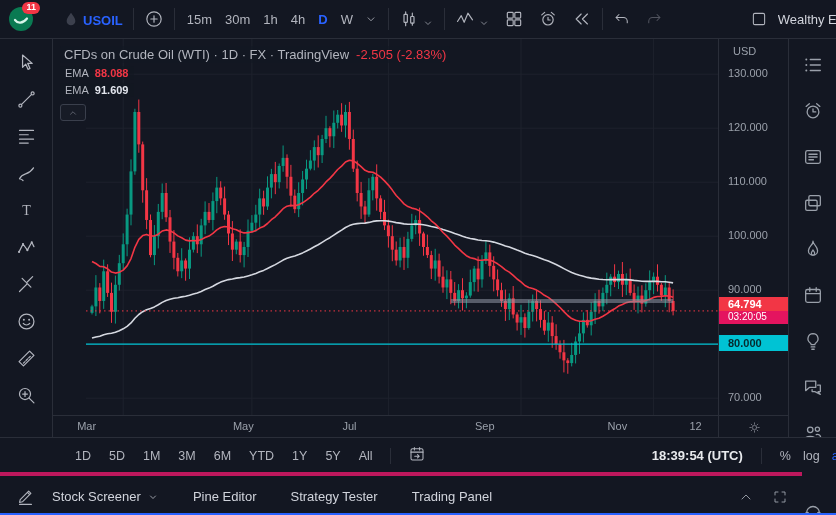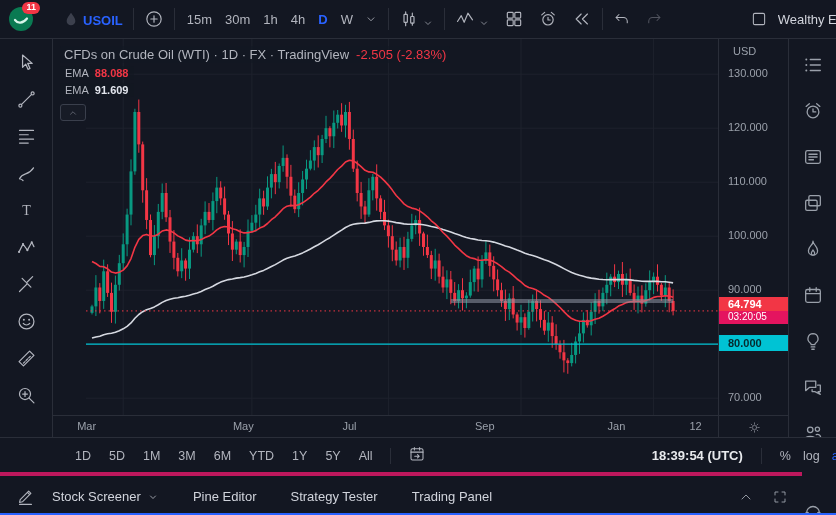--- a/index.html
+++ b/index.html
@@ -589,21 +589,21 @@
           </svg>
       </div>
     </div>
   </div>
 
   <div class="time-axis">
       <span class="t-label" style="left: 25.2px;">Mar</span>
       <span class="t-label" style="left: 153.9px; padding-left: 27px;">May</span>
       <span class="t-label" style="left: 290.4px;">Jul</span>
       <span class="t-label" style="left: 423px;">Sep</span>
-      <span class="t-label" style="left: 555.6px;">Jan</span>
+      <span class="t-label" style="left: 555.6px;">Nov</span>
       <span class="t-label" style="left: 637.5px;">12</span>
     </div>
 
   <div class="price-axis">
     <span class="usd">USD</span>
     <div class="last-tag" style="top: 258.916px;">
       <div class="last-price">64.794</div>
       <div class="countdown">03:20:05</div>
     </div>
     <div class="level-tag" style="top: 297.18px;">80.000</div>

